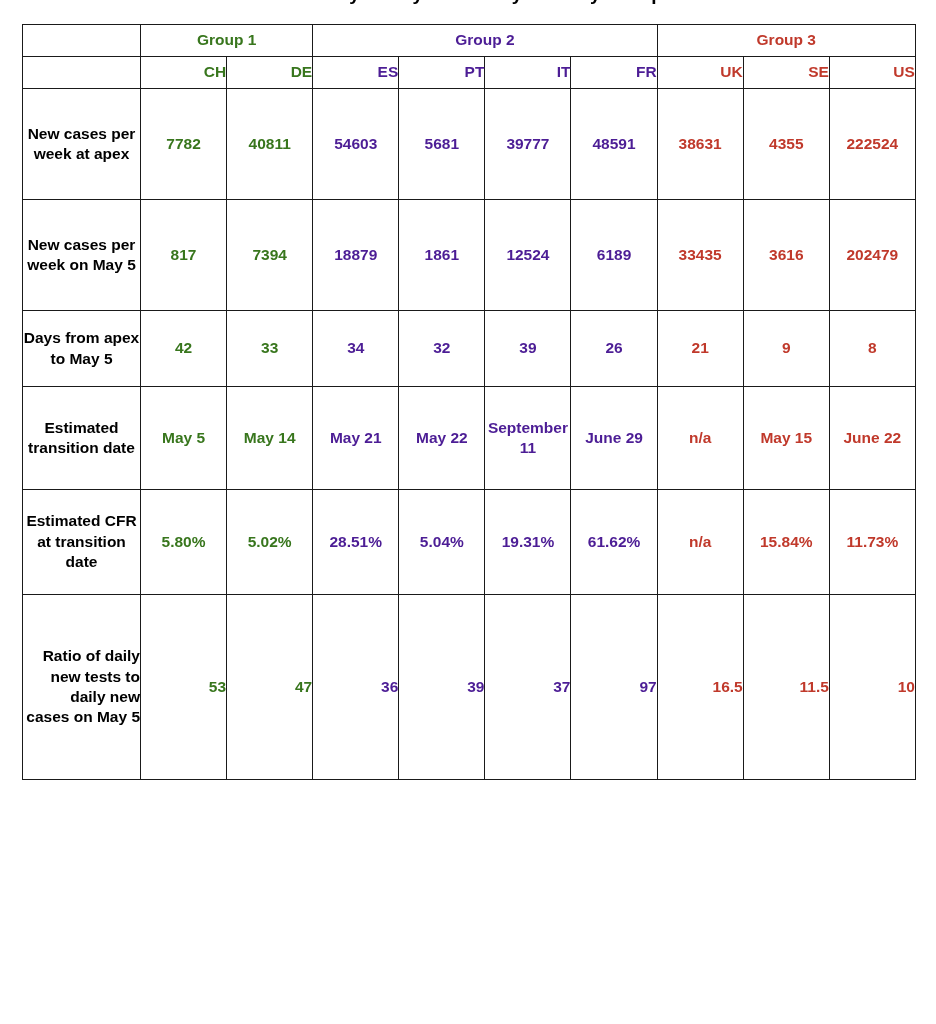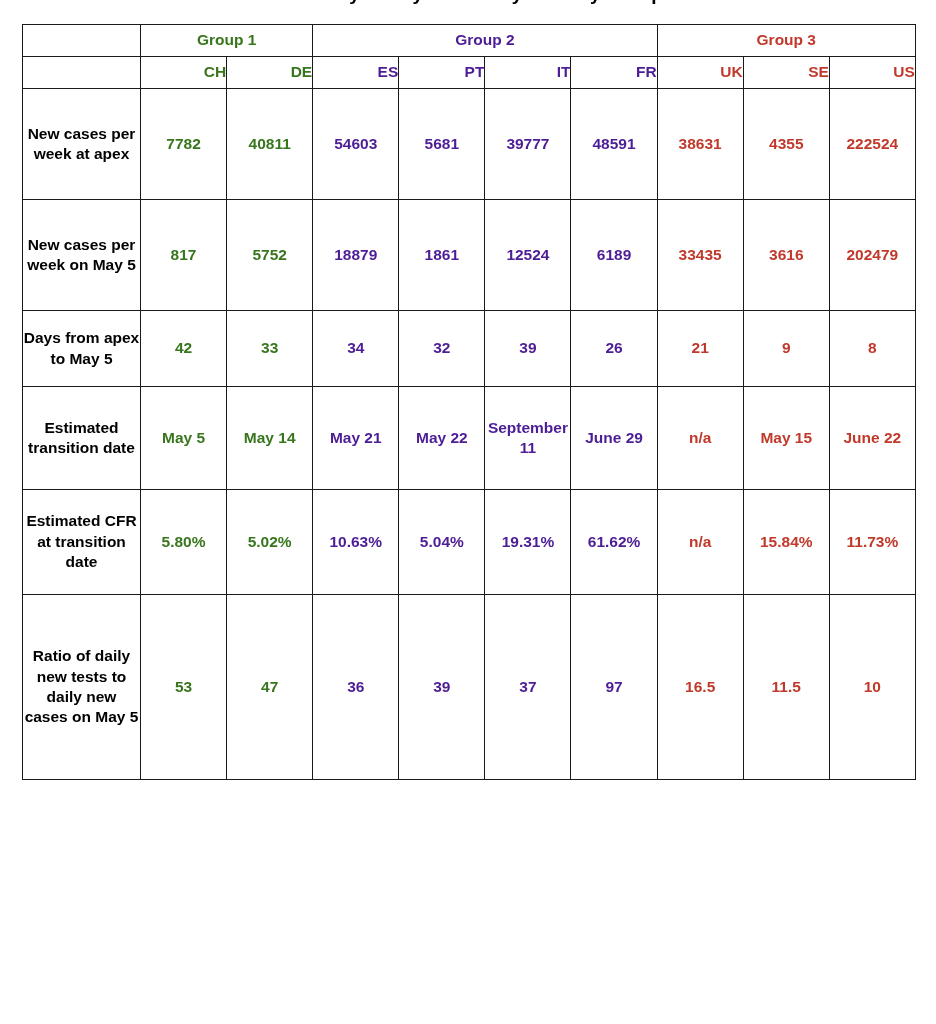--- a/index.html
+++ b/index.html
@@ -90,21 +90,21 @@
   
   .g1 { color: #38761D; }
   .g2 { color: #4c1d95; }
   .g3 { color: #C0392B; }
 
   
   tr.r-tall td   { height: 110px; }
   tr.r-med td    { height: 75px; }
   tr.r-mid td    { height: 102px; }
   tr.r-mid2 td   { height: 104px; }
-  tr.r-xtall td  { height: 184px; }
+  tr.r-xtall td  { height: 184px; text-align: right; }
   tr.r-last td   { height: 136px; }
 
   .footer-smudge {
     position: absolute;
     left: 24px;
     top: 1013px;
     font-size: 9px;
     color: #d9d9d9;
     font-family: "Liberation Sans", sans-serif;
   }
@@ -162,21 +162,21 @@
         <td class="g2">39777</td>
         <td class="g2">48591</td>
         <td class="g3">38631</td>
         <td class="g3">4355</td>
         <td class="g3">222524</td>
       </tr>
 
       <tr class="r-tall">
         <td class="row-label">New cases per week on May 5</td>
         <td class="g1">817</td>
-        <td class="g1">5752</td>
+        <td class="g1">7394</td>
         <td class="g2">18879</td>
         <td class="g2">1861</td>
         <td class="g2">12524</td>
         <td class="g2">6189</td>
         <td class="g3">33435</td>
         <td class="g3">3616</td>
         <td class="g3">202479</td>
       </tr>
 
       <tr class="r-med">
@@ -202,21 +202,21 @@
         <td class="g2">June 29</td>
         <td class="g3">n/a</td>
         <td class="g3">May 15</td>
         <td class="g3">June 22</td>
       </tr>
 
       <tr class="r-mid2">
         <td class="row-label">Estimated CFR at transition date</td>
         <td class="g1">5.80%</td>
         <td class="g1">5.02%</td>
-        <td class="g2">10.63%</td>
+        <td class="g2">28.51%</td>
         <td class="g2">5.04%</td>
         <td class="g2">19.31%</td>
         <td class="g2">61.62%</td>
         <td class="g3">n/a</td>
         <td class="g3">15.84%</td>
         <td class="g3">11.73%</td>
       </tr>
 
 
       <tr class="r-xtall">

